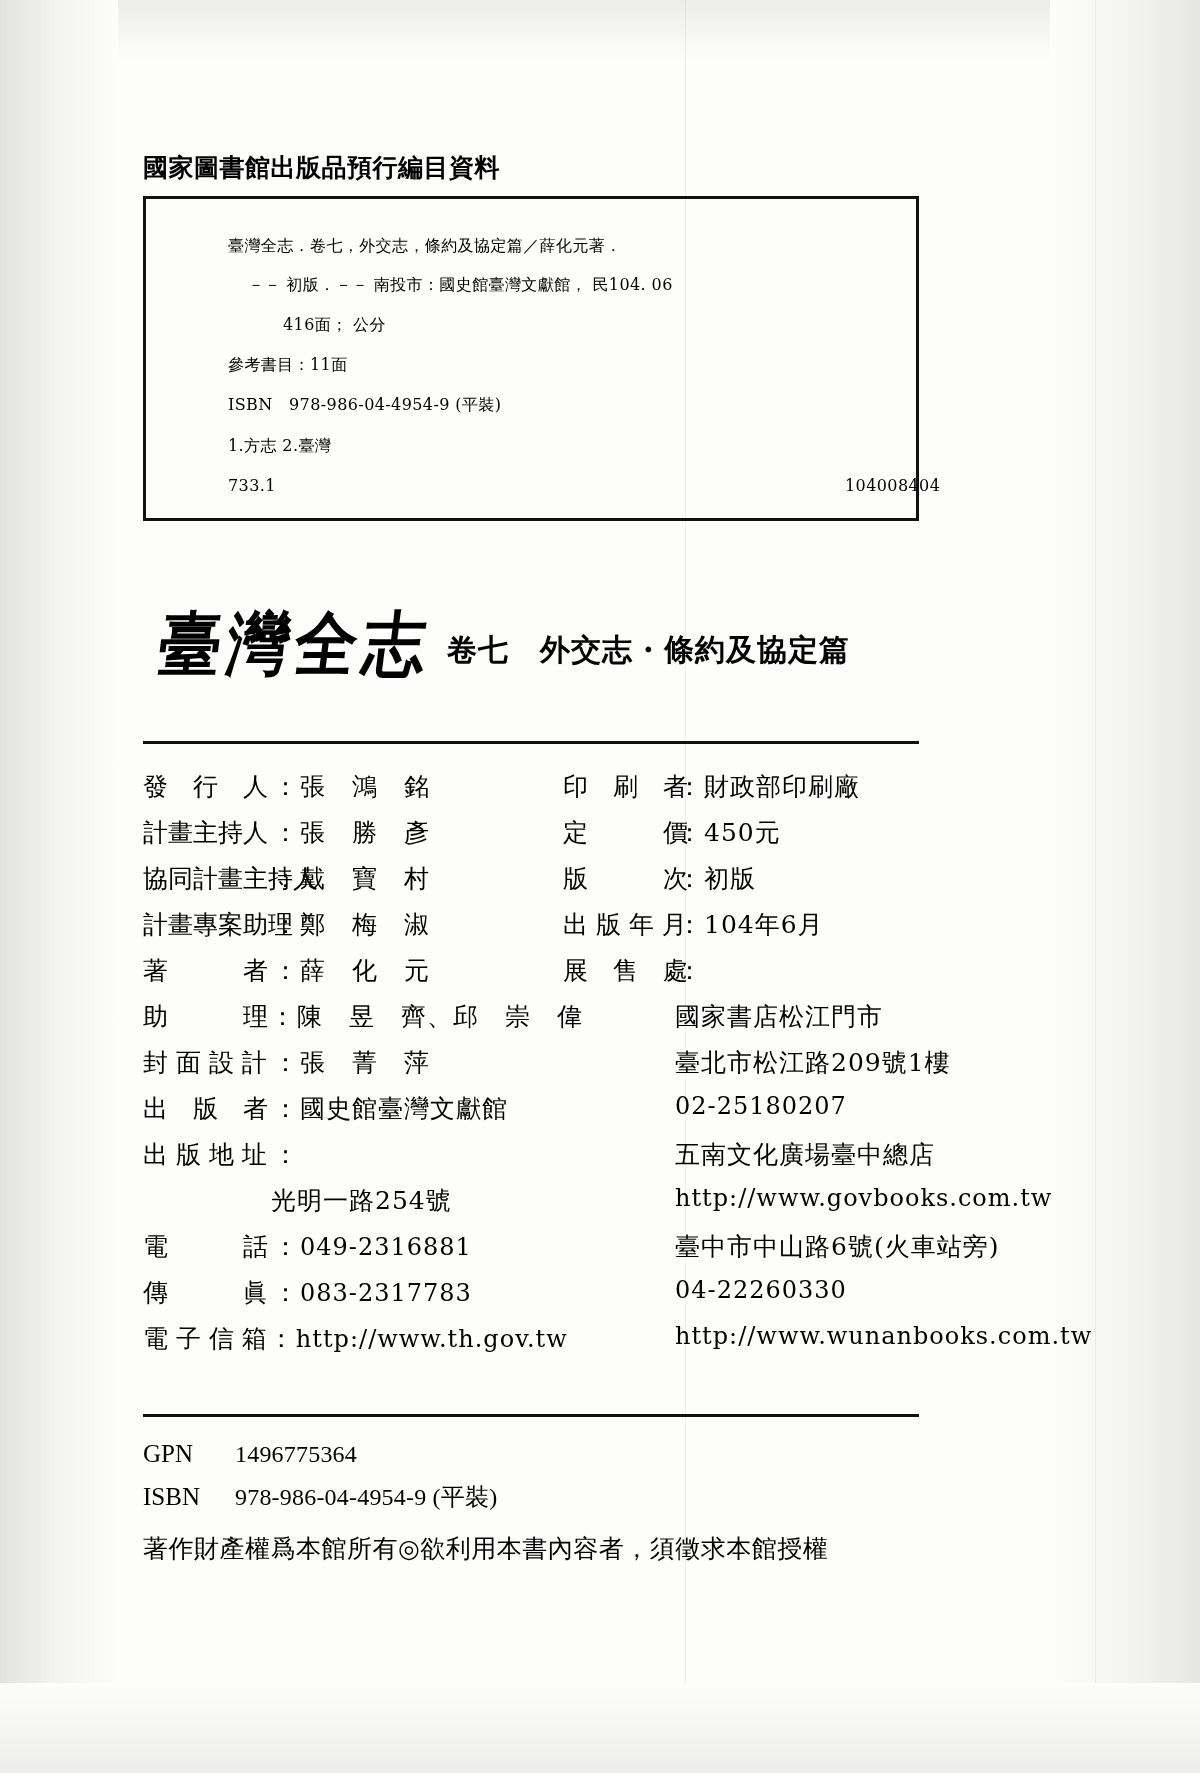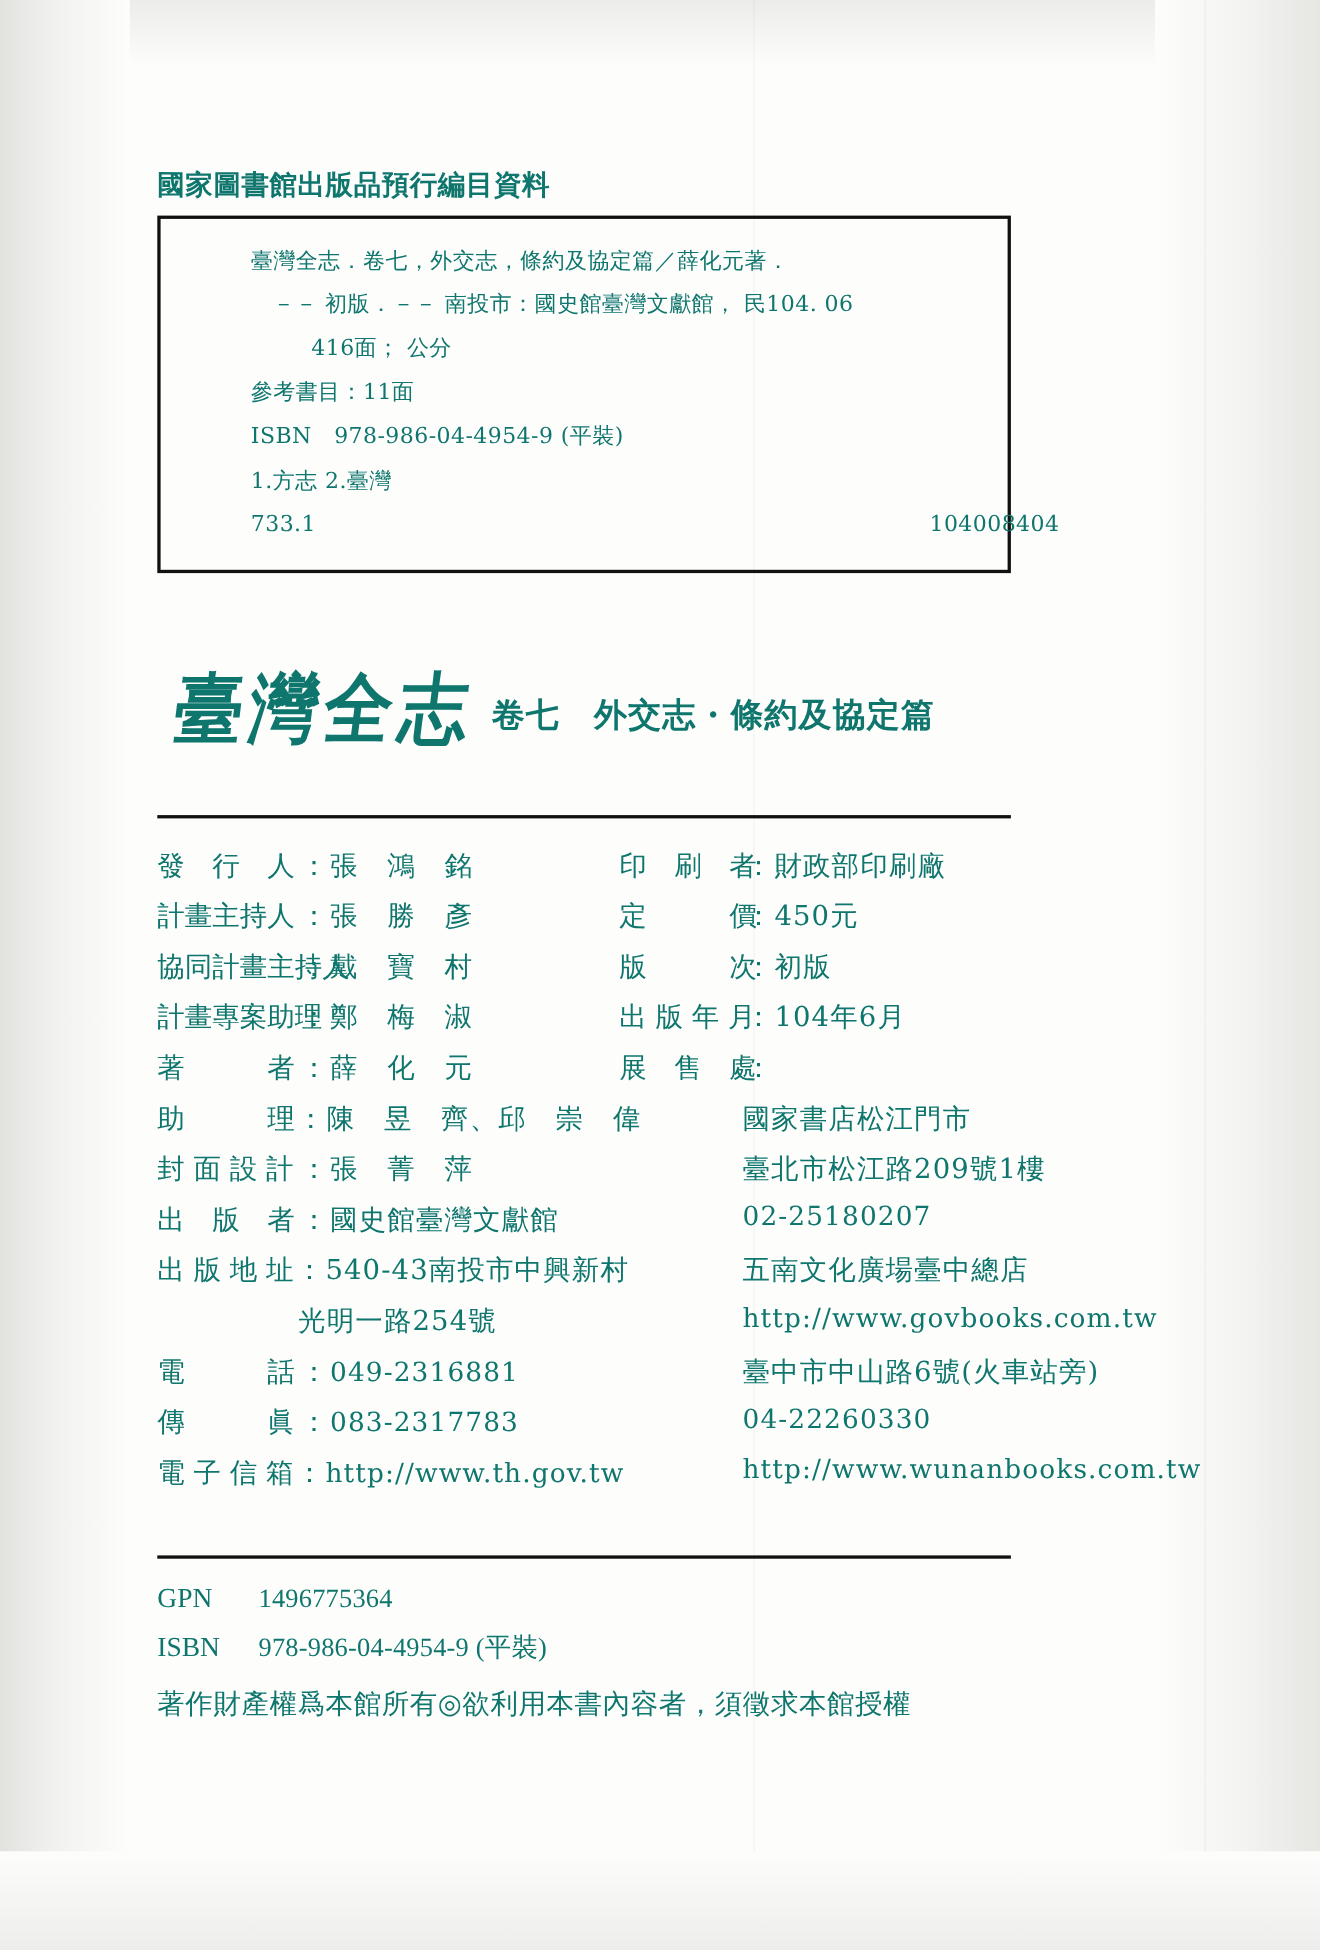--- a/index.html
+++ b/index.html
@@ -8,21 +8,21 @@
     background: #b8b8b8;
   }
   .page {
     position: relative;
     width: 1200px;
     height: 1773px;
     margin: 0 auto;
     background: #fdfdfc;
     overflow: hidden;
     font-family: "DejaVu Serif", "Liberation Serif", serif;
-    color: #0f766e;
+    color: #000000;
   }
   
   .scan-shade-left {
     position: absolute;
     left: 0; top: 0;
     width: 118px; height: 100%;
     background: linear-gradient(to right, #e2e2df 0%, #f2f2f0 45%, #fdfdfc 100%);
     pointer-events: none;
   }
   .scan-shade-right {
@@ -73,23 +73,24 @@
     position: absolute;
     left: 143px;
     top: 196px;
     width: 776px;
     height: 325px;
     border: 3px solid #111;
     box-sizing: border-box;
   }
   .cip-line {
     position: absolute;
-    font-size: 20px;
+    font-size: 16px;
     white-space: nowrap;
     letter-spacing: 0.4px;
+    margin-top: 12px;
   }
   .cip-l1 { left: 228px; top: 224px; }
   .cip-l2 { left: 248px; top: 263px; }
   .cip-l3 { left: 283px; top: 303px; }
   .cip-l4 { left: 228px; top: 343px; }
   .cip-l5 { left: 228px; top: 383px; }
   .cip-l6 { left: 228px; top: 424px; }
   .cip-l7 { left: 228px; top: 464px; }
   .cip-l7r { left: 845px; top: 464px; }
 
@@ -267,21 +268,20 @@
             <span class="val">張　菁　萍</span>
           </div>
           <div class="entry">
             <span class="lbl w-l-5">出　版　者</span>
             <span class="sep">：</span>
             <span class="val">國史館臺灣文獻館</span>
           </div>
           <div class="entry">
             <span class="lbl w-l-5">出 版 地 址</span>
             <span class="sep">：</span>
-            <span class="val">540-43南投市中興新村</span>
           </div>
           <div class="entry cont">
             <span class="val">光明一路254號</span>
           </div>
           <div class="entry">
             <span class="lbl w-l-5">電　　　話</span>
             <span class="sep">：</span>
             <span class="val val-latin">049-2316881</span>
           </div>
           <div class="entry">

